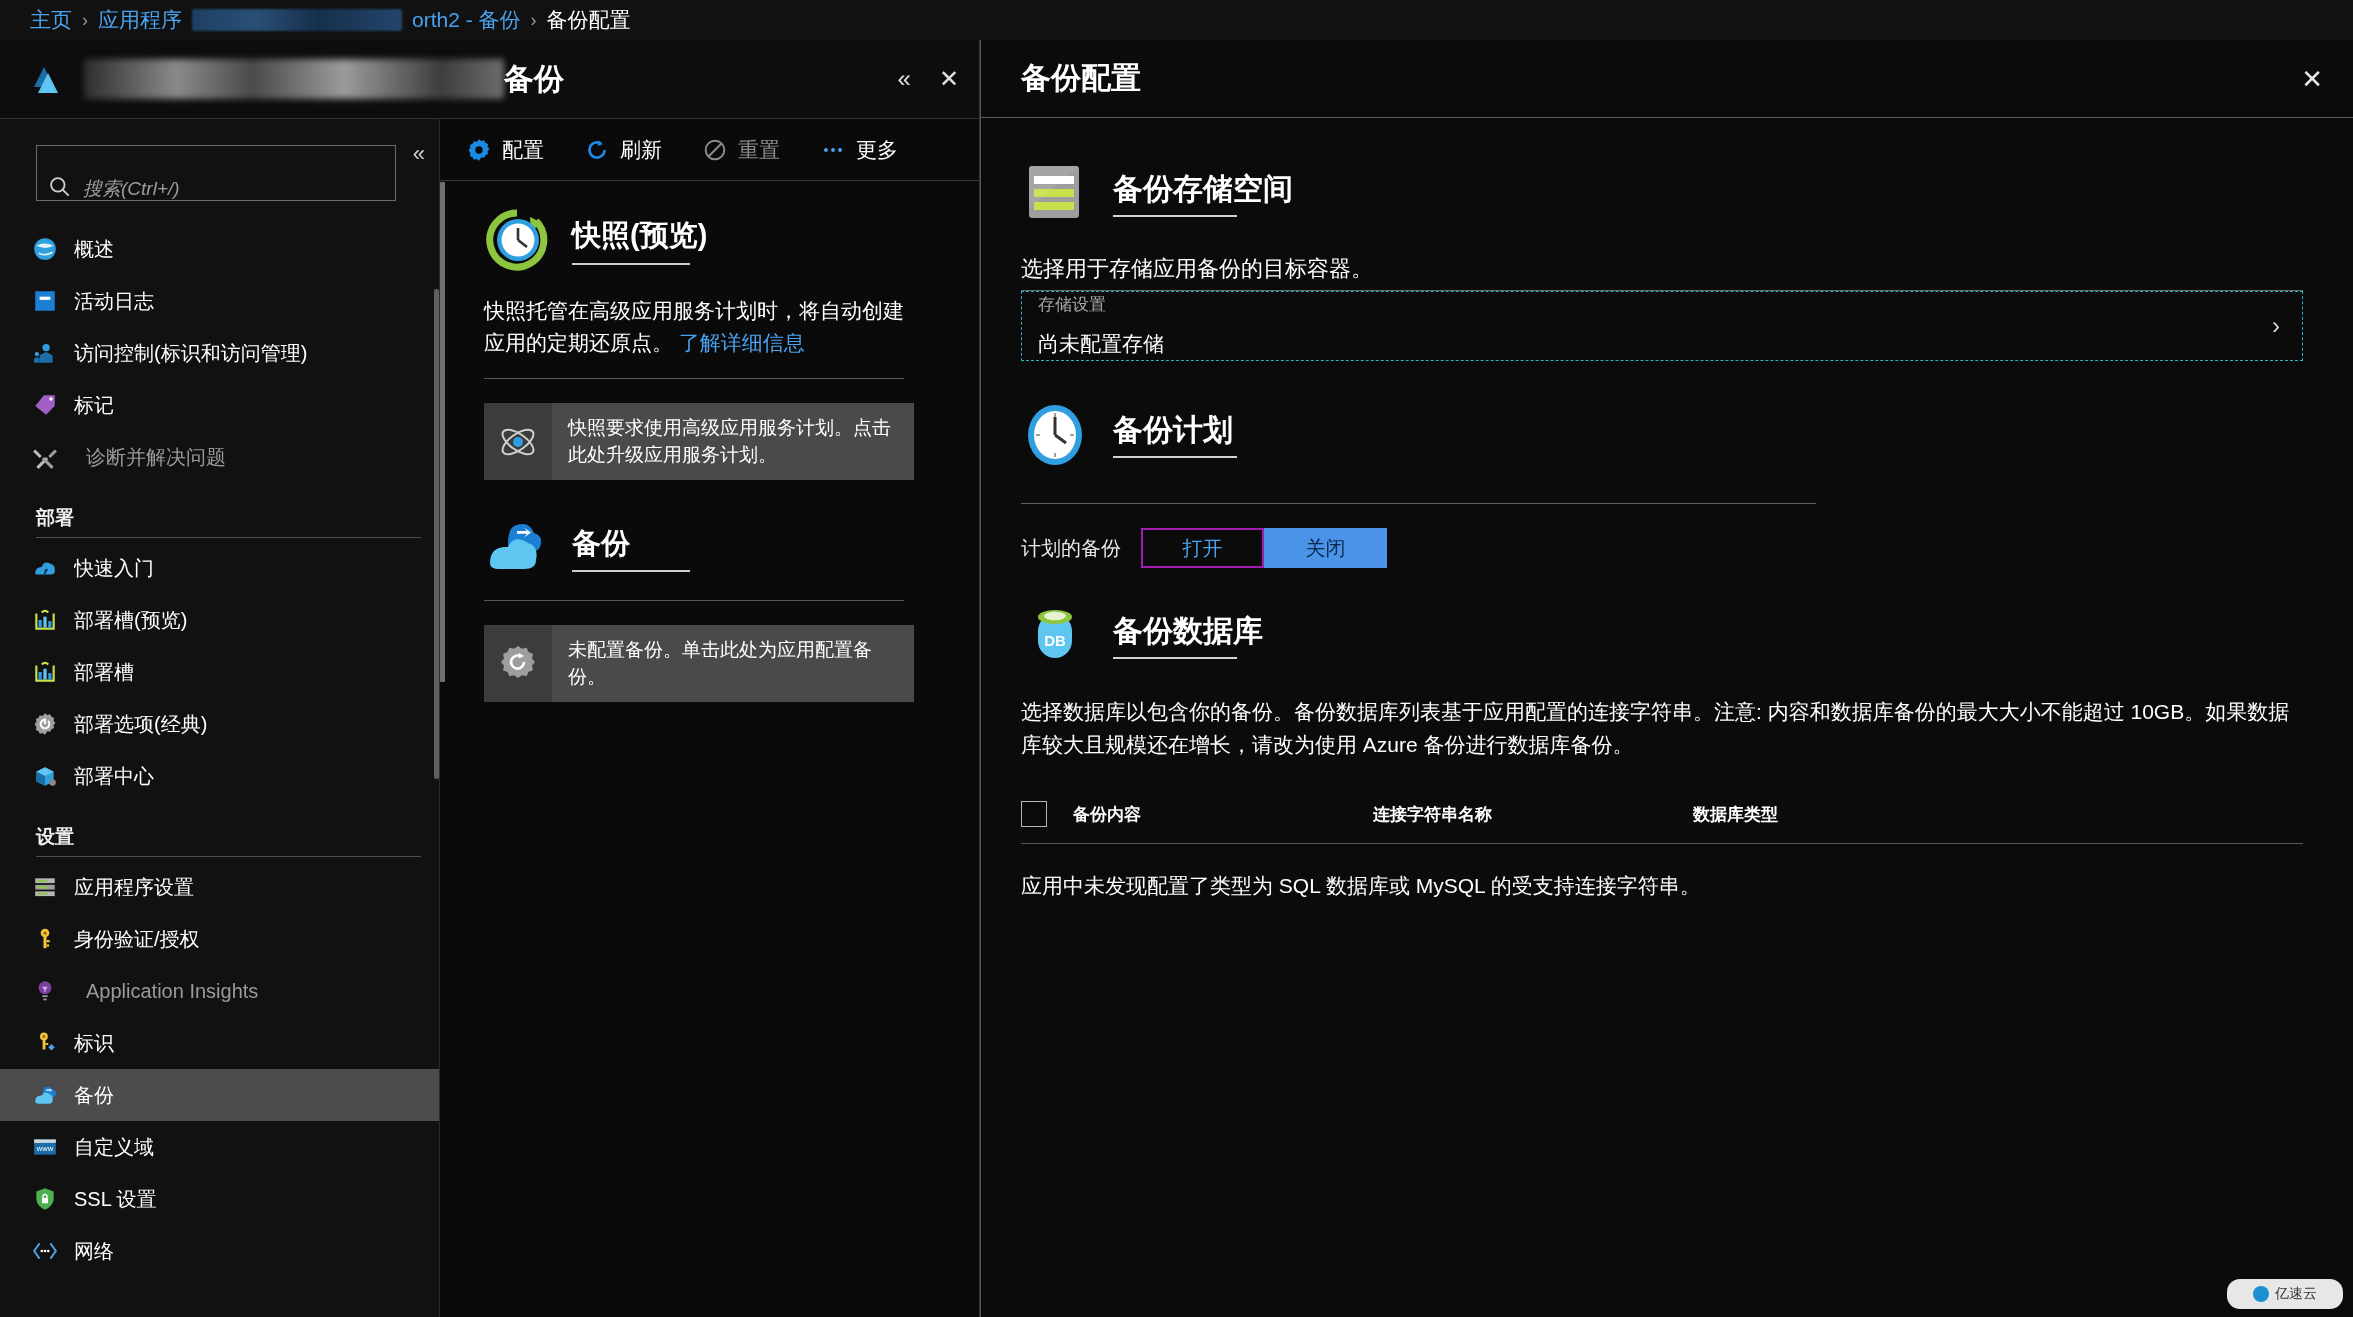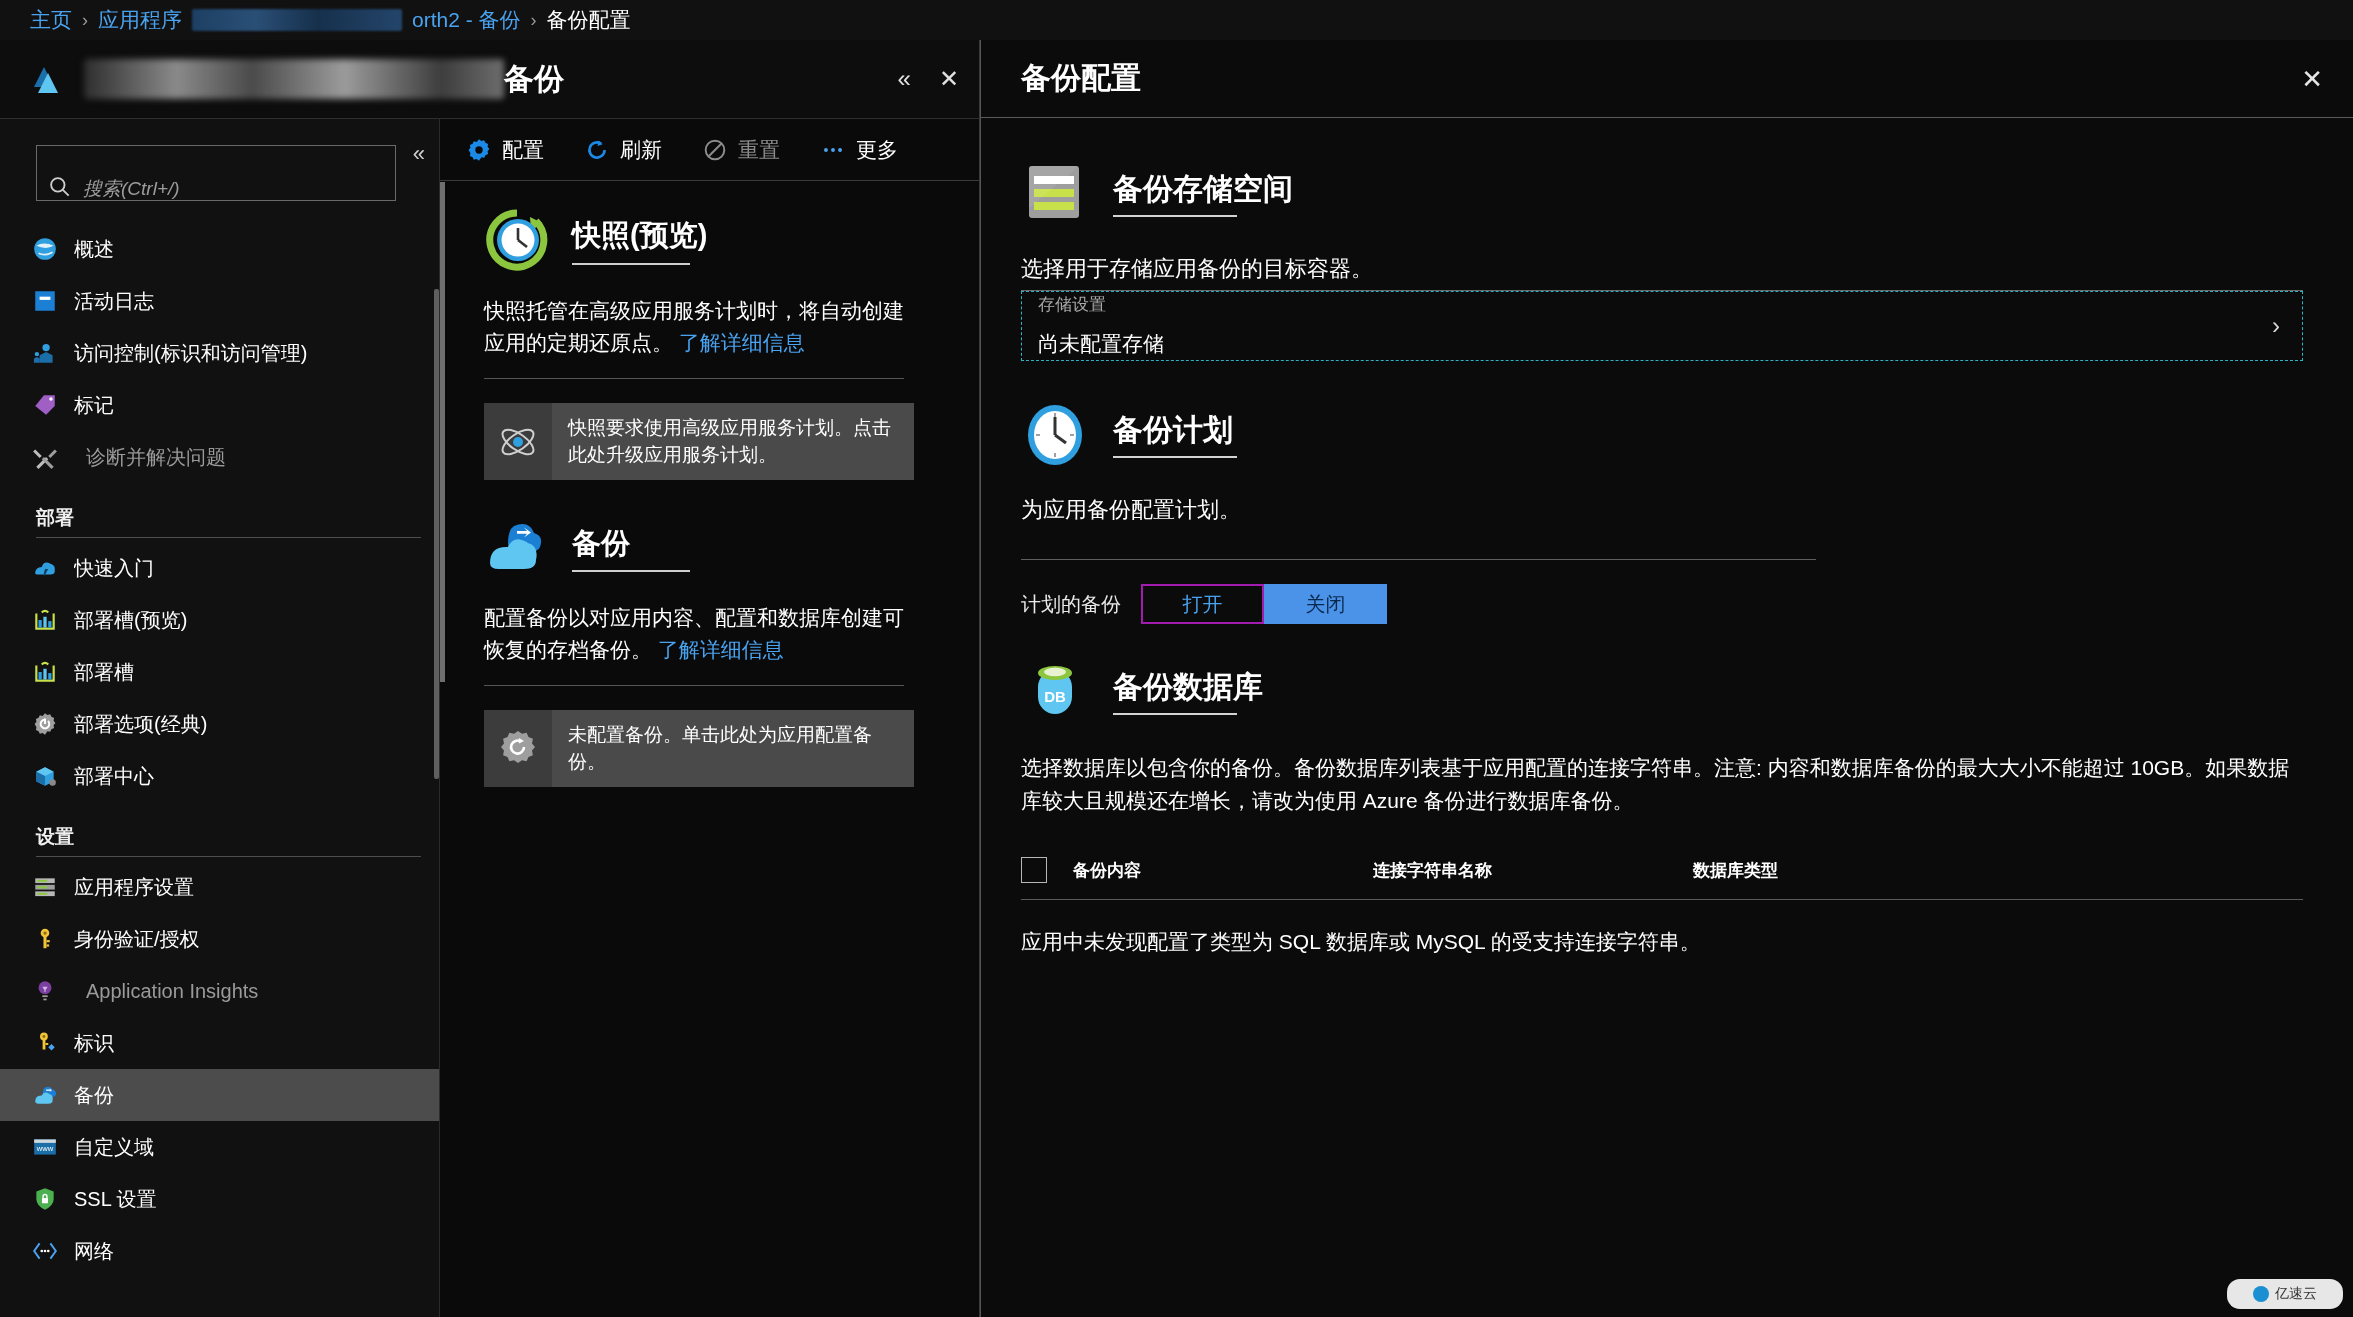--- a/index.html
+++ b/index.html
@@ -708,24 +708,20 @@
             <svg class="card-ico" viewBox="0 0 66 66">
               <path d="M30 12 Q45 6 50 19 Q60 22 56 33 Q54 38 45 38 H32 Q24 38 24 29 Q24 16 30 12Z" fill="#1b7fd4"></path>
               <path d="M33 17 l10 0 l-3 -3.6 l7 5 l-7 5 l3 -3.6 l-10 0z" fill="#ffffff"></path>
               <path d="M6 49 Q6 32 24 33 Q30 20 44 29 Q55 32 52 46 Q52 55 40 55 H15 Q6 55 6 49Z" fill="#5ec6f0"></path>
             </svg>
             <div class="card-title-block">
               <div class="card-title">备份</div>
               <div class="card-underline"></div>
             </div>
           </div>
-          <div class="card-desc">
-            <span>配置备份以对应用内容、配置和数据库创建可恢复的存档备份。</span>
-            <span class="card-link">了解详细信息</span>
-          </div>
           <div class="card-rule"></div>
         </div>
 
         <div class="notice-box">
           <div class="notice-ico-wrap">
             <svg class="notice-ico" viewBox="0 0 42 42">
               <path d="M21 3 l4 2.8 4.6-1 1.9 4.2 4.4 1.8 -.9 4.6 3 3.6 -3 3.6 .9 4.6 -4.4 1.8 -1.9 4.2 -4.6-1 L21 35 l-4-2.8 -4.6 1 -1.9-4.2 -4.4-1.8 .9-4.6 -3-3.6 3-3.6 -.9-4.6 4.4-1.8 1.9-4.2 4.6 1z" fill="#9e9e9e"></path>
               <path d="M27 19 a6.5 6.5 0 1 1 -3 -5.4" fill="none" stroke="#ffffff" stroke-width="2.6"></path>
               <path d="M22 10 L27 13 L21.8 15.6 Z" fill="#ffffff"></path>
             </svg>
@@ -778,21 +774,20 @@
           <line x1="34" y1="12" x2="34" y2="16" stroke="#888" stroke-width="1.6"></line>
           <line x1="34" y1="52" x2="34" y2="56" stroke="#888" stroke-width="1.6"></line>
           <line x1="15" y1="34" x2="19" y2="34" stroke="#888" stroke-width="1.6"></line>
           <line x1="49" y1="34" x2="53" y2="34" stroke="#888" stroke-width="1.6"></line>
         </svg>
         <div>
           <div class="rb-title">备份计划</div>
           <div class="rb-underline"></div>
         </div>
       </div>
-      <div class="rb-desc">为应用备份配置计划。</div>
       <div id="schedule-rule"></div>
 
       <div id="schedule-row">
         <span id="schedule-label">计划的备份</span>
         <div class="seg-group">
           <div class="seg-btn">打开</div>
           <div class="seg-btn active">关闭</div>
         </div>
       </div>
 

